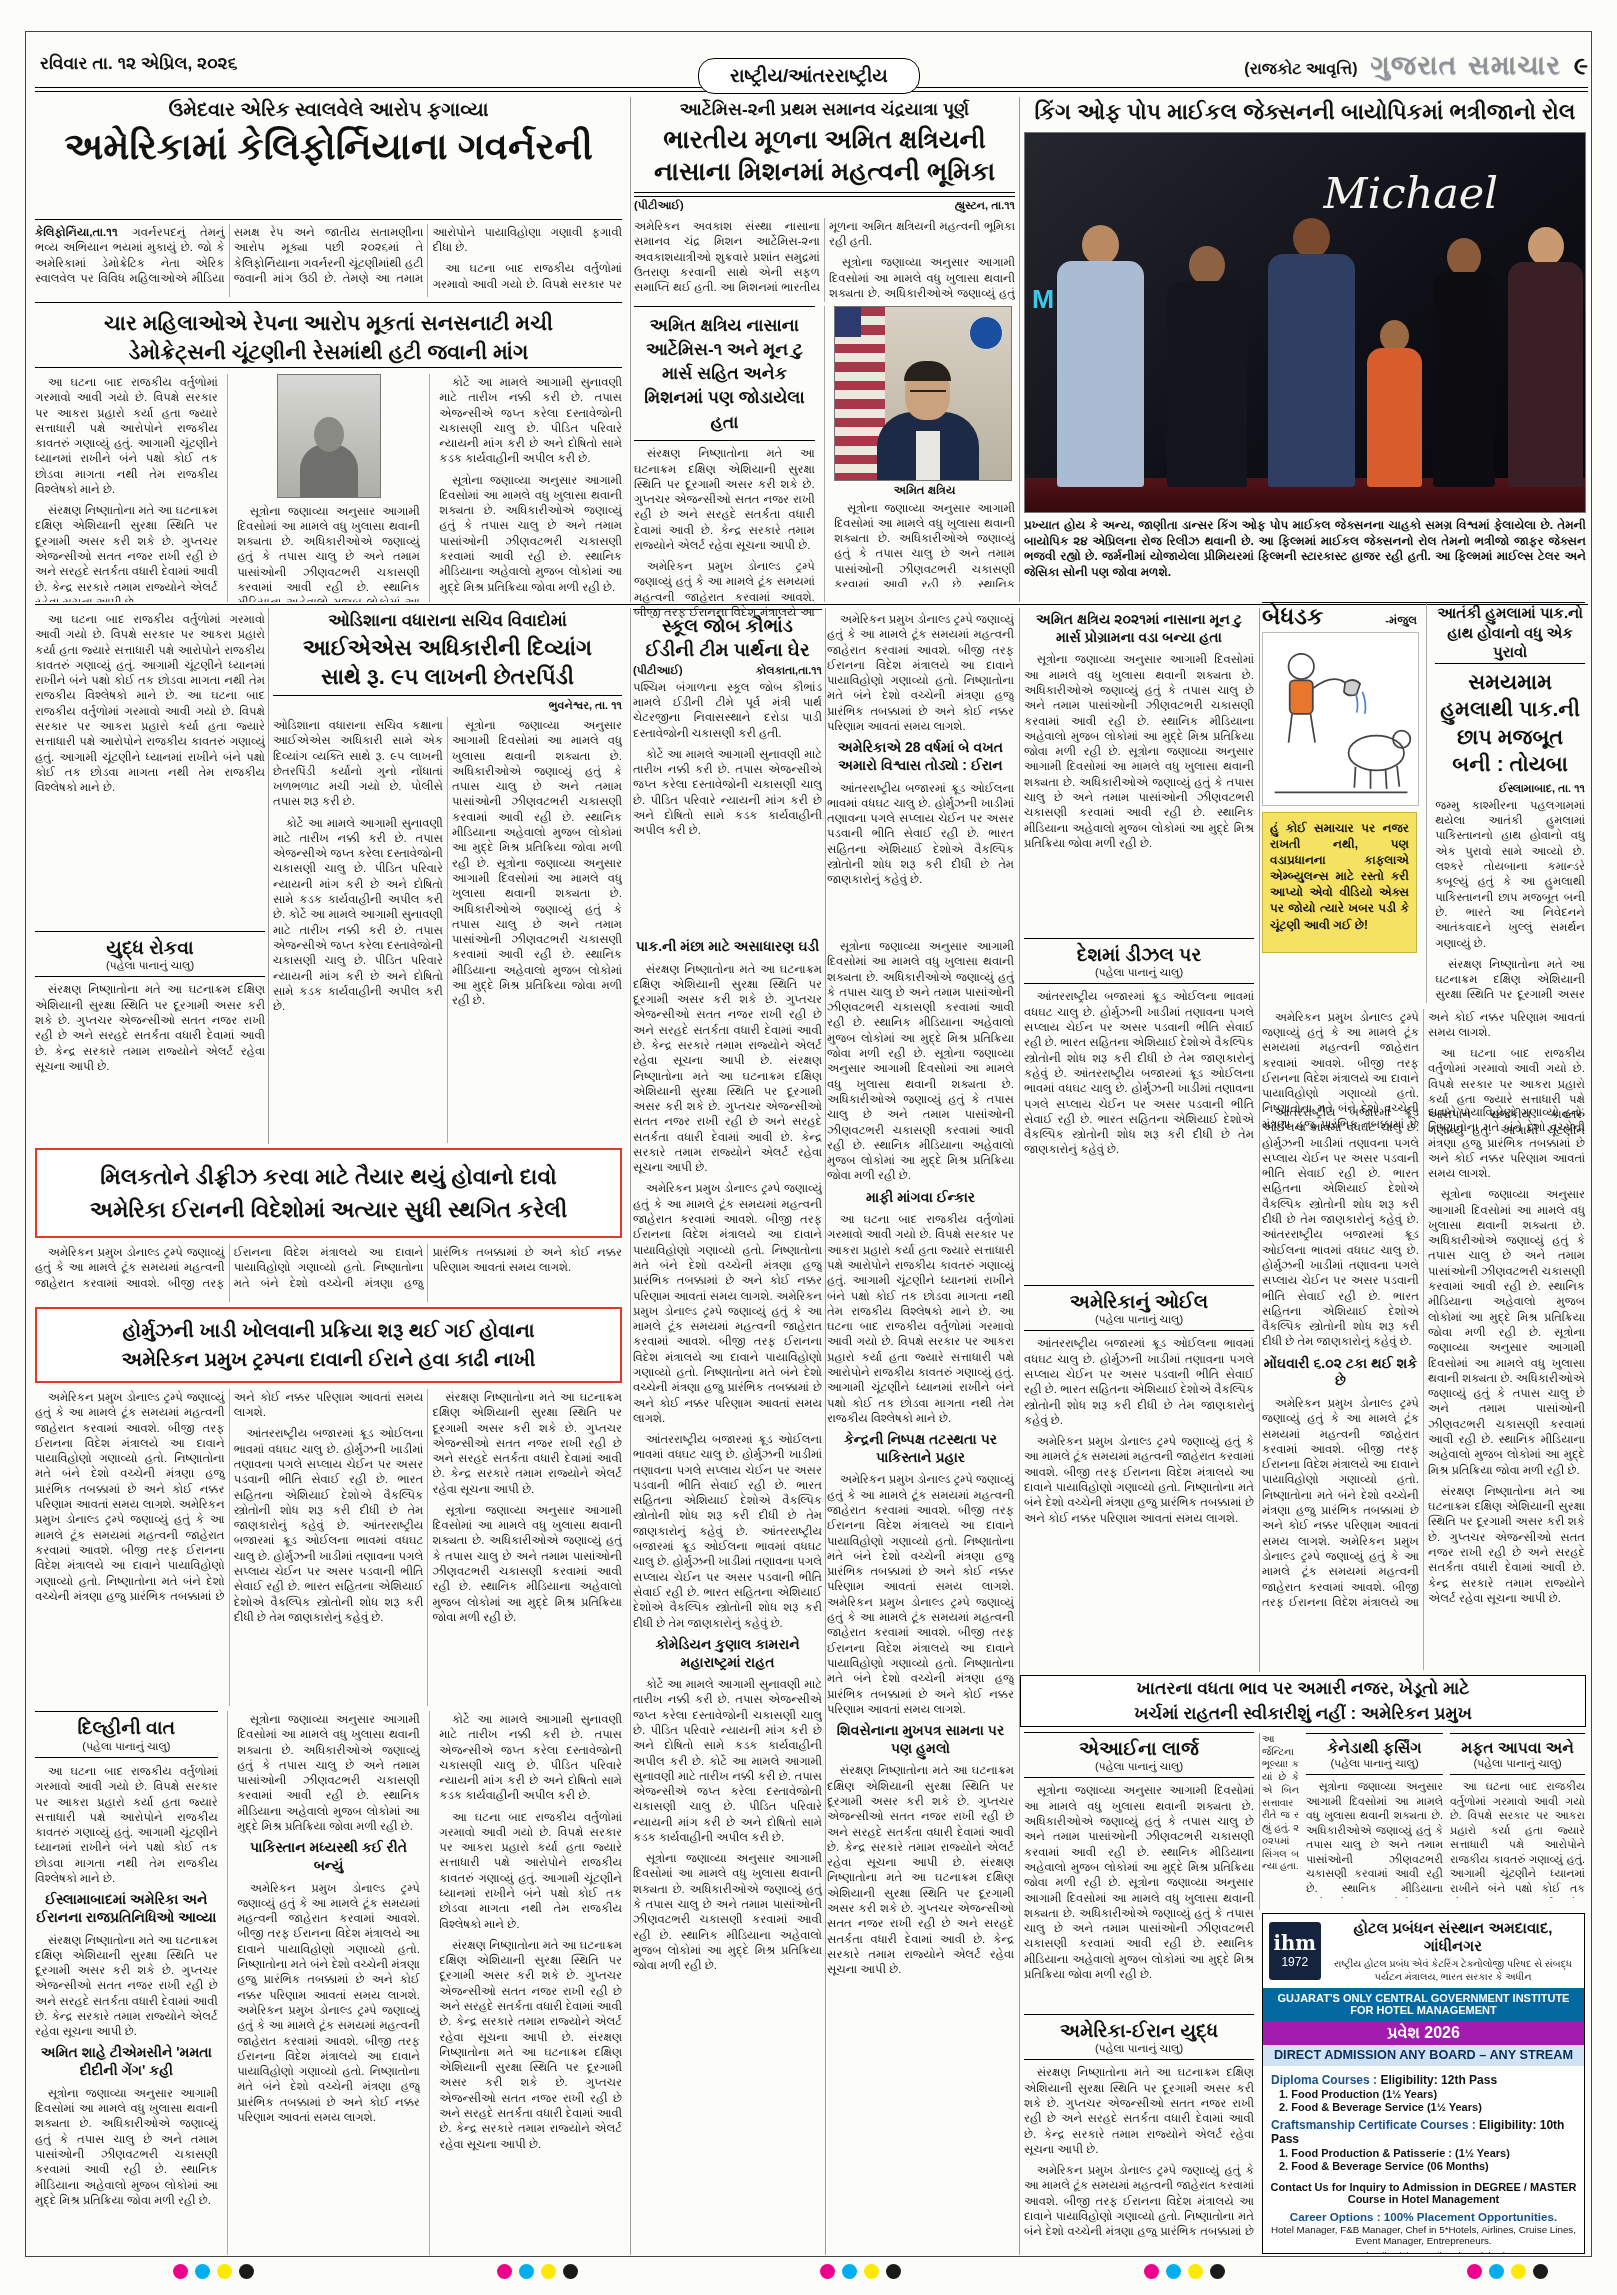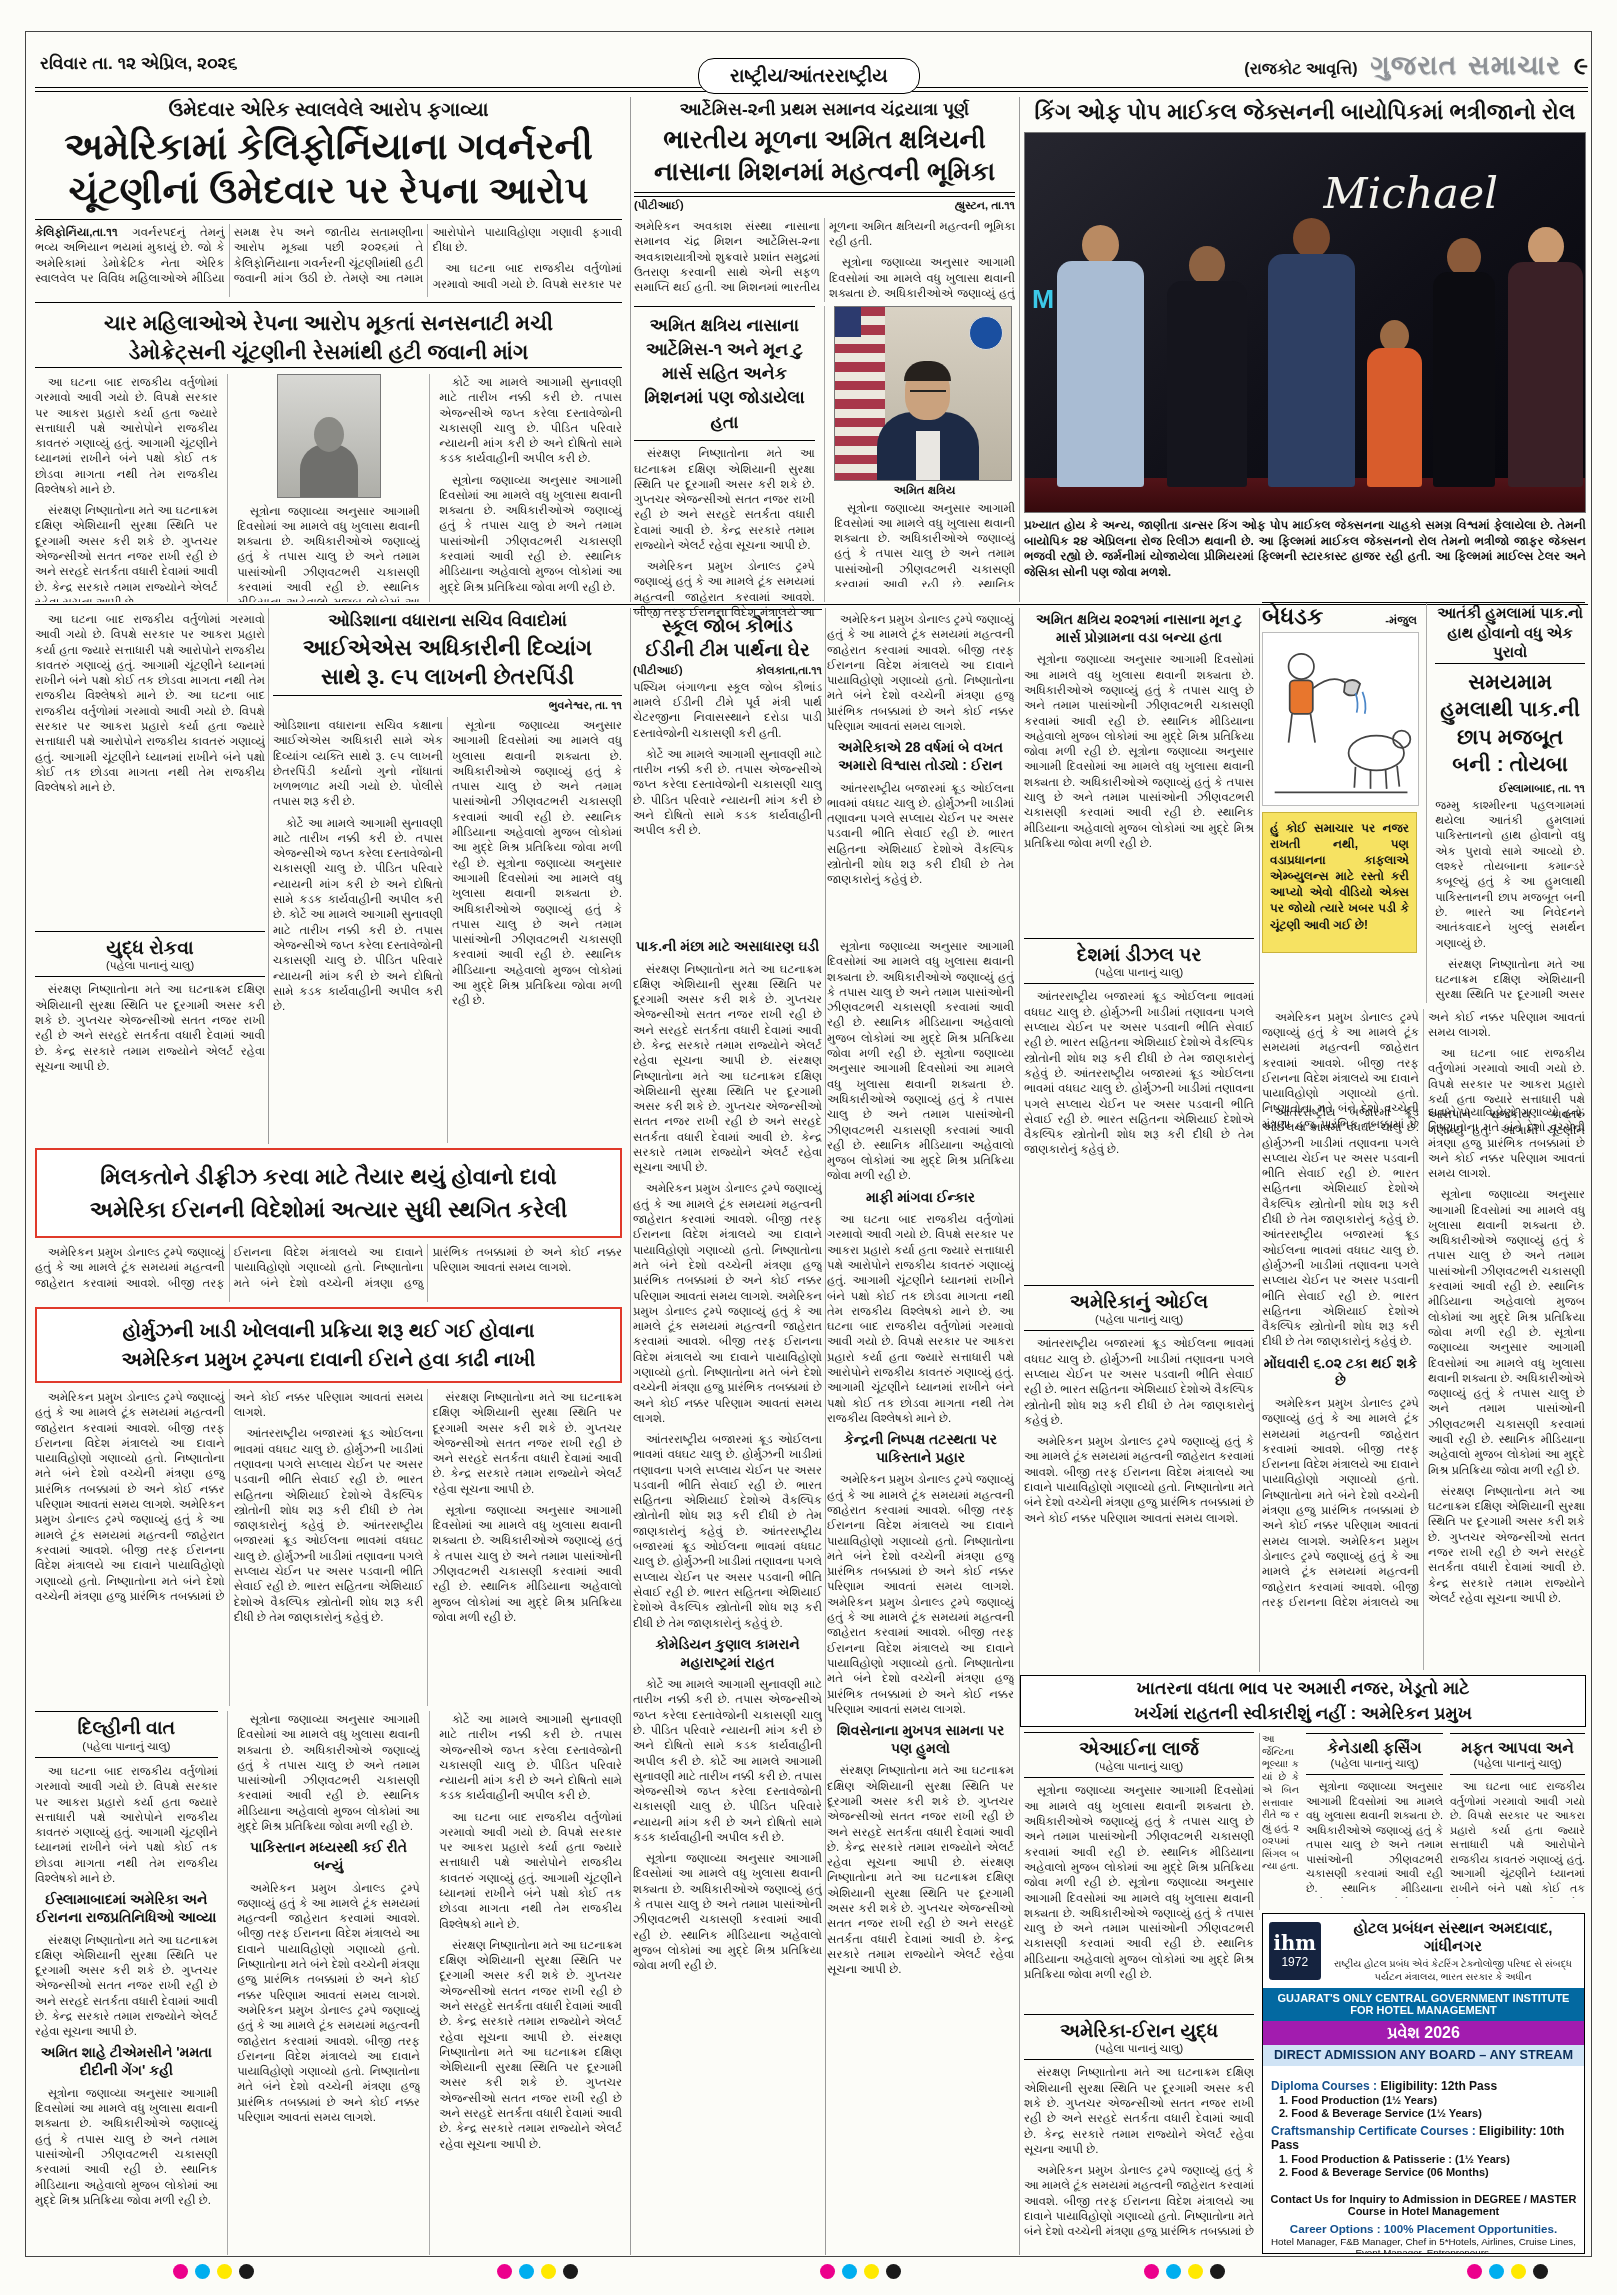--- a/index.html
+++ b/index.html
@@ -65,21 +65,20 @@
   <div class="vrule" style="left:825px;top:608px;height:1647px;"></div>
   <div class="vrule" style="left:1019px;top:608px;height:1647px;"></div>
   <div class="vrule" style="left:1259px;top:608px;height:1064px;"></div>
   <div class="vrule" style="left:1259px;top:1733px;height:177px;"></div>
   <div class="vrule" style="left:268px;top:608px;height:536px;"></div>
   <div class="hline" style="left:35px;top:604px;width:1553px;"></div>
 
   <div class="abs kicker" style="left:35px;top:98px;width:587px;font-size:19.6px;">ઉમેદવાર એરિક સ્વાલવેલે આરોપ ફગાવ્યા</div>
   <div class="abs" style="left:35px;top:125px;width:587px;text-align:center;font-weight:bold;font-size:37px;line-height:1.2;">
     <div>અમેરિકામાં કેલિફોર્નિયાના ગવર્નરની</div>
-    <div>ચૂંટણીનાં ઉમેદવાર પર રેપના આરોપ</div>
   </div>
   <div class="hline" style="left:35px;top:219px;width:587px;"></div>
   <div class="abs body cols3 clip stream" style="left:35px;top:224px;width:587px;height:73px;">
     <p style="text-indent:0;"><b>કેલિફોર્નિયા,તા.૧૧</b>
        <span>ગવર્નરપદનું તેમનું ભવ્ય અભિયાન ભયમાં મુકાયું છે. જો કે અમેરિકામાં ડેમોક્રેટિક નેતા એરિક સ્વાલવેલ પર વિવિધ મહિલાઓએ મીડિયા સમક્ષ રેપ અને જાતીય સતામણીના આરોપ મૂક્યા પછી ૨૦૨૬માં તે કેલિફોર્નિયાના ગવર્નરની ચૂંટણીમાંથી હટી જવાની માંગ ઉઠી છે. તેમણે આ તમામ આરોપોને પાયાવિહોણા ગણાવી ફગાવી દીધા છે.</span></p>
     <p>આ ઘટના બાદ રાજકીય વર્તુળોમાં ગરમાવો આવી ગયો છે. વિપક્ષે સરકાર પર આકરા પ્રહારો કર્યા હતા જ્યારે સત્તાધારી પક્ષે આરોપોને રાજકીય કાવતરું ગણાવ્યું હતું. આગામી ચૂંટણીને ધ્યાનમાં રાખીને બંને પક્ષો કોઈ તક છોડવા માગતા નથી તેમ રાજકીય વિશ્લેષકો માને છે.</p>
   </div>
   <div class="abs subbox" style="left:35px;top:302px;width:587px;height:66px;font-size:21px;line-height:1.4;padding-top:4.6px;">
     <div>ચાર મહિલાઓએ રેપના આરોપ મૂકતાં સનસનાટી મચી</div>
     <div>ડેમોક્રેટ્સની ચૂંટણીની રેસમાંથી હટી જવાની માંગ</div>
@@ -406,21 +405,21 @@
       </div>
       <div style="flex:1;">
         <p class="adline" style="font-size:15px;font-weight:bold;">હોટલ પ્રબંધન સંસ્થાન અમદાવાદ, ગાંધીનગર</p>
         <p class="adline" style="font-size:9.8px;margin-top:3.5px;">રાષ્ટ્રીય હોટલ પ્રબંધ એવં કેટરિંગ ટેક્નોલોજી પરિષદ સે સંબદ્ધ</p>
         <p class="adline" style="font-size:9.8px;margin-top:1.2px;">પર્યટન મંત્રાલય, ભારત સરકાર કે અધીન</p>
       </div>
     </div>
     <div style="background:#0369a1;color:#fff;font-weight:bold;font-size:11px;text-align:center;padding:4.6px 3.5px;">GUJARAT'S ONLY CENTRAL GOVERNMENT INSTITUTE FOR HOTEL MANAGEMENT</div>
     <div style="background:#a21caf;color:#fff;font-weight:bold;font-size:16px;text-align:center;padding:2.9px 0;">પ્રવેશ 2026</div>
     <div style="background:#cfe3f5;color:#0b2e59;font-weight:bold;font-size:12.7px;text-align:center;padding:3.5px 0;">DIRECT ADMISSION ANY BOARD – ANY STREAM</div>
-    <div style="padding:13px 8px;">
+    <div style="padding:7px 8px;">
       <p style="margin:0;font-size:12px;"><b style="color:#14508c;">Diploma Courses :</b>
          <span style="font-weight:bold;">Eligibility: 12th Pass</span></p>
       <p style="margin:1.2px 0 0 8px;font-size:11px;font-weight:bold;">1. Food Production (1½ Years)</p>
       <p style="margin:1.2px 0 0 8px;font-size:11px;font-weight:bold;">2. Food &amp; Beverage Service (1½ Years)</p>
       <p style="margin:4.6px 0 0 0;font-size:12px;"><b style="color:#14508c;">Craftsmanship Certificate Courses :</b>
          <span style="font-weight:bold;">Eligibility: 10th Pass</span></p>
       <p style="margin:1.2px 0 0 8px;font-size:11px;font-weight:bold;">1. Food Production &amp; Patisserie : (1½ Years)</p>
       <p style="margin:1.2px 0 0 8px;font-size:11px;font-weight:bold;">2. Food &amp; Beverage Service (06 Months)</p>
     </div>
     <p class="adline" style="font-size:11px;font-weight:bold;padding:2.3px 5.8px;">Contact Us for Inquiry to Admission in DEGREE / MASTER Course in Hotel Management</p>

